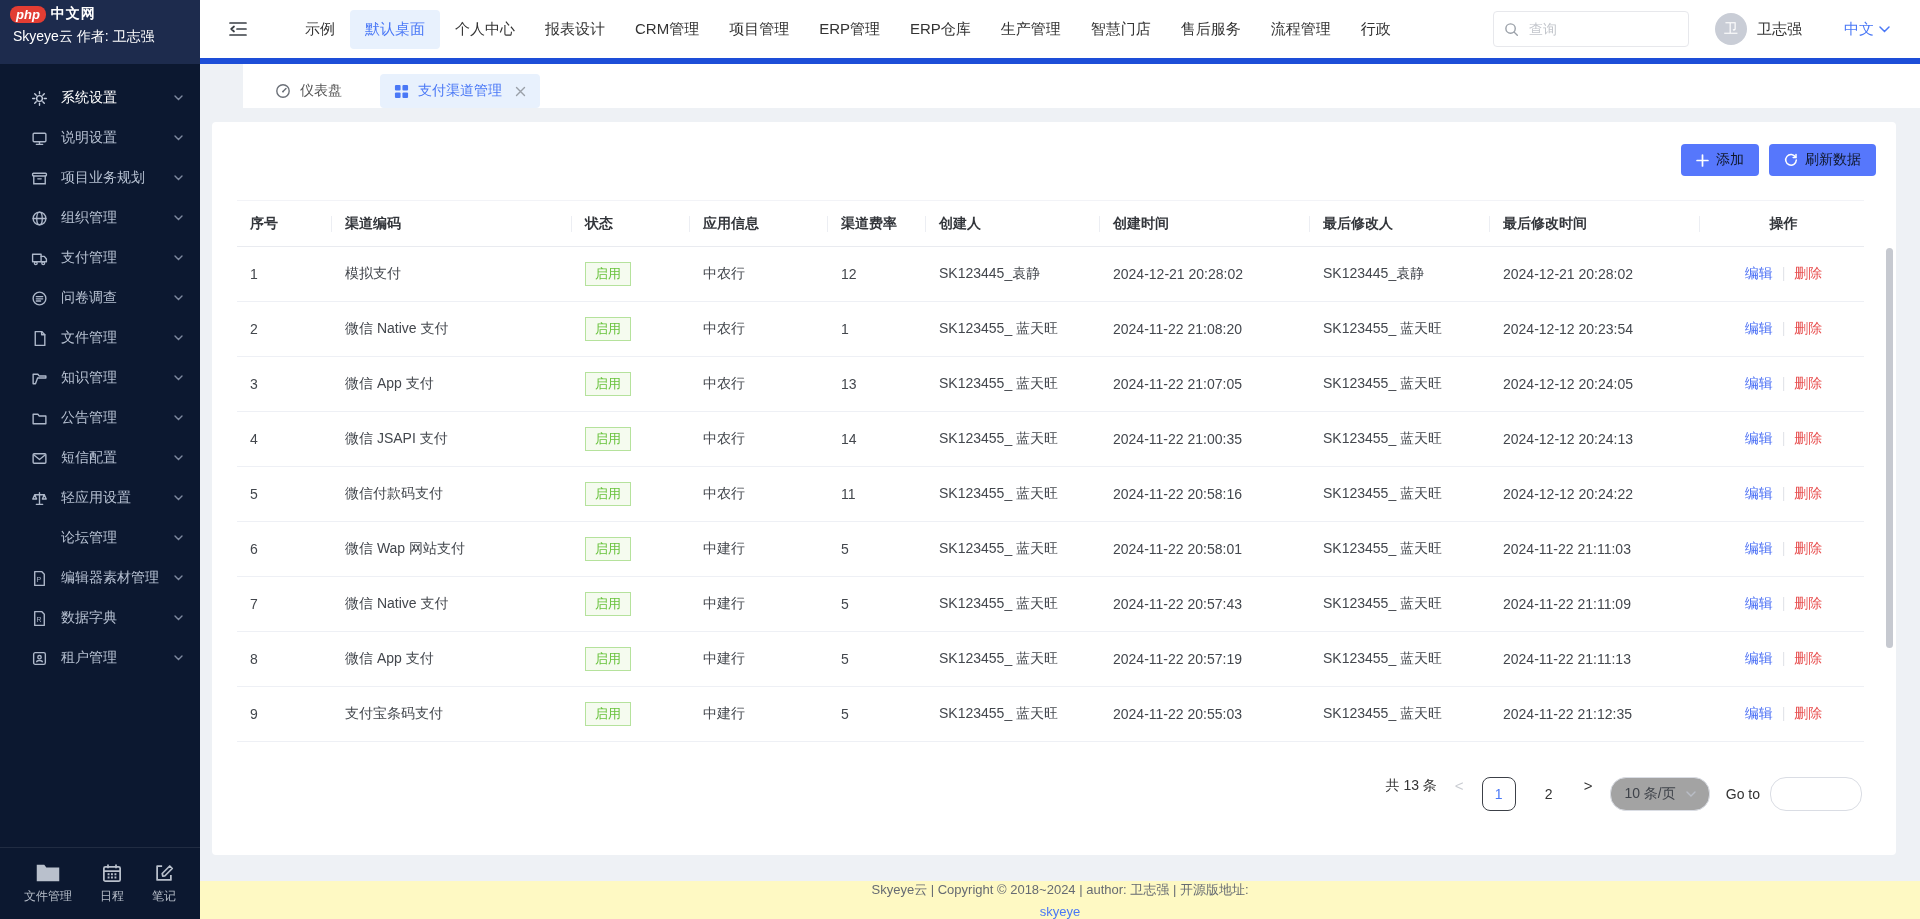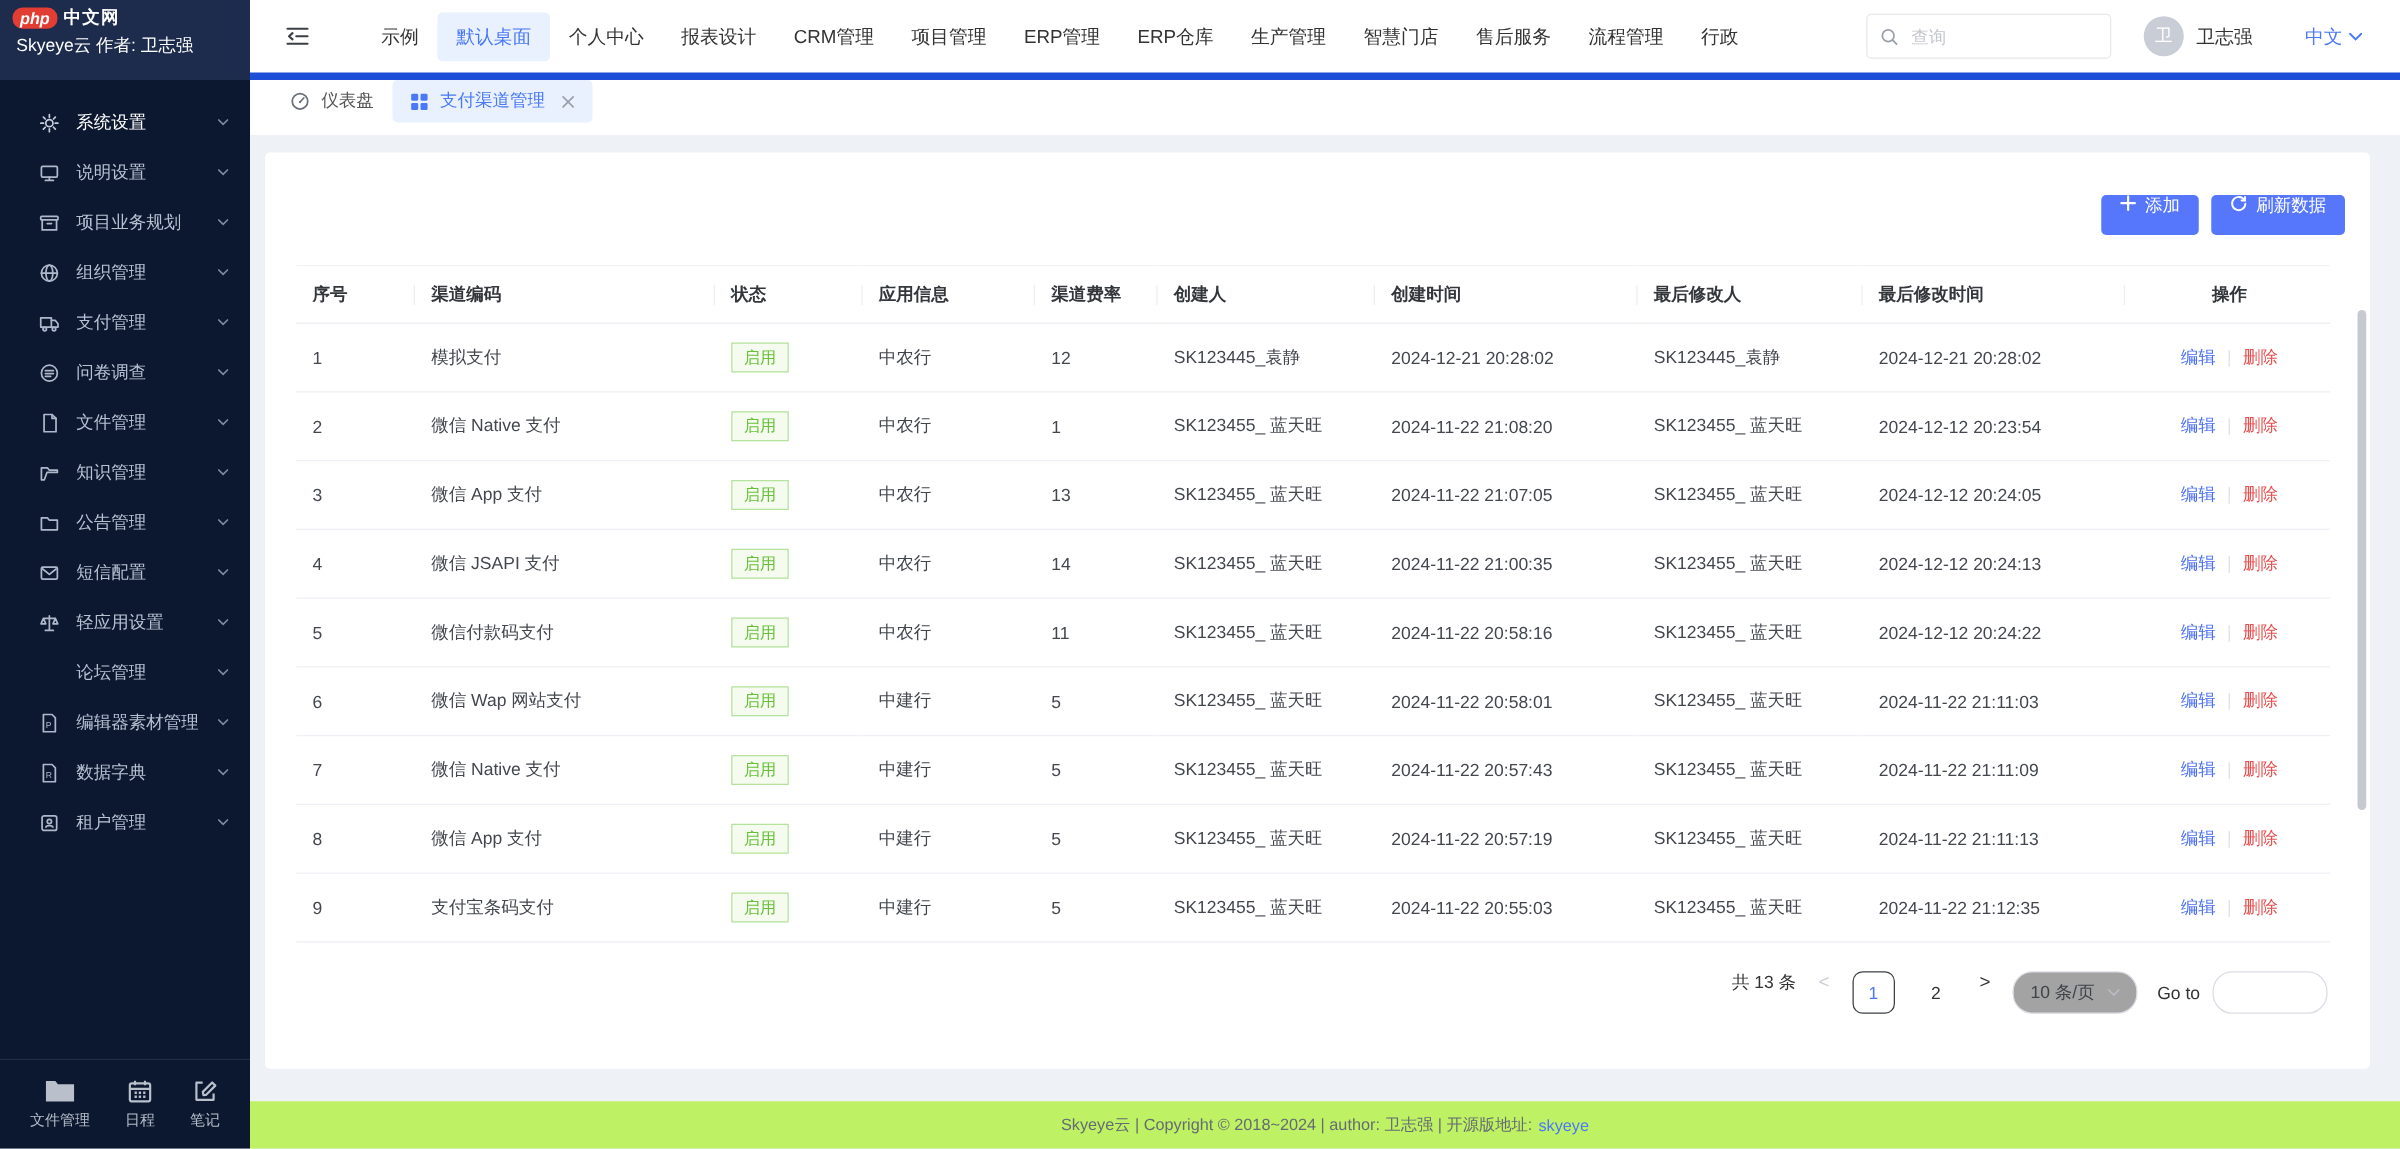--- a/index.html
+++ b/index.html
@@ -37,30 +37,30 @@
   .nav-item { padding:10px 15px; font-size:15px; color:#333; border-radius:4px; cursor:pointer; white-space:nowrap; }
   .nav-item.active { background:#e8f1fd; color:#4a78f6; }
   .search-box { margin-left:auto; width:196px; height:36px; border:1px solid #e7e8ec; border-radius:4px; display:flex; align-items:center; padding:0 10px; background:#fff; }
   .search-box input { border:none; outline:none; flex:1; font-size:14px; margin-left:8px; min-width:0; background:transparent; font-family:inherit; color:#333; }
   .search-box input::placeholder { color:#c3c6cc; }
   .user { display:flex; align-items:center; margin-left:26px; cursor:pointer; }
   .avatar { width:32px; height:32px; border-radius:50%; background:#c9cdd6; color:#fff; display:flex; align-items:center; justify-content:center; font-size:14px; }
   .username { margin-left:10px; font-size:15px; color:#333; }
   .lang { margin-left:42px; color:#4a78f6; font-size:15px; display:flex; align-items:center; gap:5px; cursor:pointer; }
 
-  .tabbar { height:44px; background:#fff; display:flex; align-items:flex-start; padding-left:18px; flex-shrink:0; gap:1px; }
+  .tabbar { height:44px; background:#fff; display:flex; align-items:flex-end; padding-left:18px; flex-shrink:0; gap:24px;margin-left:43px; }
   .tab { display:flex; align-items:center; gap:9px; height:34px; padding:0 14px; font-size:14px; color:#555; border-radius:4px; cursor:pointer; }
   .tab.active { background:#e8f1fd; color:#4a78f6; }
   .tclose { display:flex; margin-left:4px; cursor:pointer; }
 
   .content { flex:1; background:#eef1f5; padding:14px 24px 0 12px; min-height:0; }
   .card { background:#fff; border-radius:4px; height:733px; padding:22px 20px 0 25px; display:flex; flex-direction:column; position:relative; }
   .toolbar { display:flex; justify-content:flex-end; gap:10px; }
-  .btn { height:32px; border:none; border-radius:4px; background:#5677fc; color:#ffffff; font-size:14px; padding:0 15px;
-    display:flex; align-items:flex-start; gap:7px; cursor:pointer; font-family:inherit;margin-top:12px; }
+  .btn { height:32px; border:none; border-radius:4px; background:#5677fc; color:#0f172a; font-size:14px; padding:0 15px;
+    display:flex; align-items:center; gap:7px; cursor:pointer; font-family:inherit; }
 
   .table-wrap { margin-top:24px; margin-right:12px; }
   table { width:100%; border-collapse:collapse; table-layout:fixed; }
   thead th { font-size:14px; color:#33363b; font-weight:700; text-align:left; height:46px;
     border-top:1px solid #f2f3f7; border-bottom:1px solid #e9ebf0; padding:0 10px 0 13px; position:relative; white-space:nowrap; }
   thead th:not(:last-child)::after { content:""; position:absolute; right:0; top:15px; height:16px; width:1px; background:#eceef3; }
   th.col-op, td.col-op { text-align:center; }
   tbody td { height:55px; font-size:14px; color:#43474d; border-bottom:1px solid #eef0f5; padding:0 10px 0 13px; white-space:nowrap; overflow:hidden; }
   .badge { display:inline-block; font-size:13px; color:#67c23a; background:#f5fbef; border:1px solid #b5e29c; border-radius:0; padding:3px 9px; line-height:1.25; }
   .op-link { font-size:14px; cursor:pointer; }
@@ -71,21 +71,21 @@
   .pagination { margin-top:auto; margin-bottom:44px; display:flex; align-items:flex-start; justify-content:flex-end; gap:16px; padding-right:14px; font-size:14px; color:#333; }
   .pg-arrow { cursor:pointer; font-size:15px; color:#333; padding:0 2px; }
   .pg-arrow.disabled { color:#c9ccd2; cursor:default; }
   .pg-num { width:34px; height:34px; display:flex; align-items:center; justify-content:center; cursor:pointer; }
   .pg-num.current { border:1px solid #3c4047; border-radius:8px; color:#4a78f6; }
   .pg-select { height:34px; border:1px solid #dadde4; border-radius:16px; display:flex; align-items:center; gap:10px; padding:0 13px; color:#3f434a; cursor:pointer; background:#a3a3a3; }
   .pg-goto { display:flex; align-items:center; gap:10px; }
   .pg-goto input { width:92px; height:34px; border:1px solid #dadde4; border-radius:16px; outline:none; padding:0 12px; font-size:14px; font-family:inherit; }
   .vscroll-thumb { position:absolute; right:3px; top:126px; width:7px; height:400px; background:#c6c9d0; border-radius:4px; }
 
-  .page-footer { height:38px; background:#bef264; display:flex; align-items:center; justify-content:center; font-size:13px; color:#666b73; flex-shrink:0; gap:5px; }
+  .page-footer { height:38px; background:#fef9c3; display:flex; align-items:center; justify-content:center; font-size:13px; color:#666b73; flex-shrink:0; gap:5px;flex-direction:column; }
   .footer-link { color:#4a78f6; cursor:pointer; }
 
   svg { display:block; }
 </style>
 </head>
 <body>
 
 <div class="app">
 
   <aside class="sidebar">

